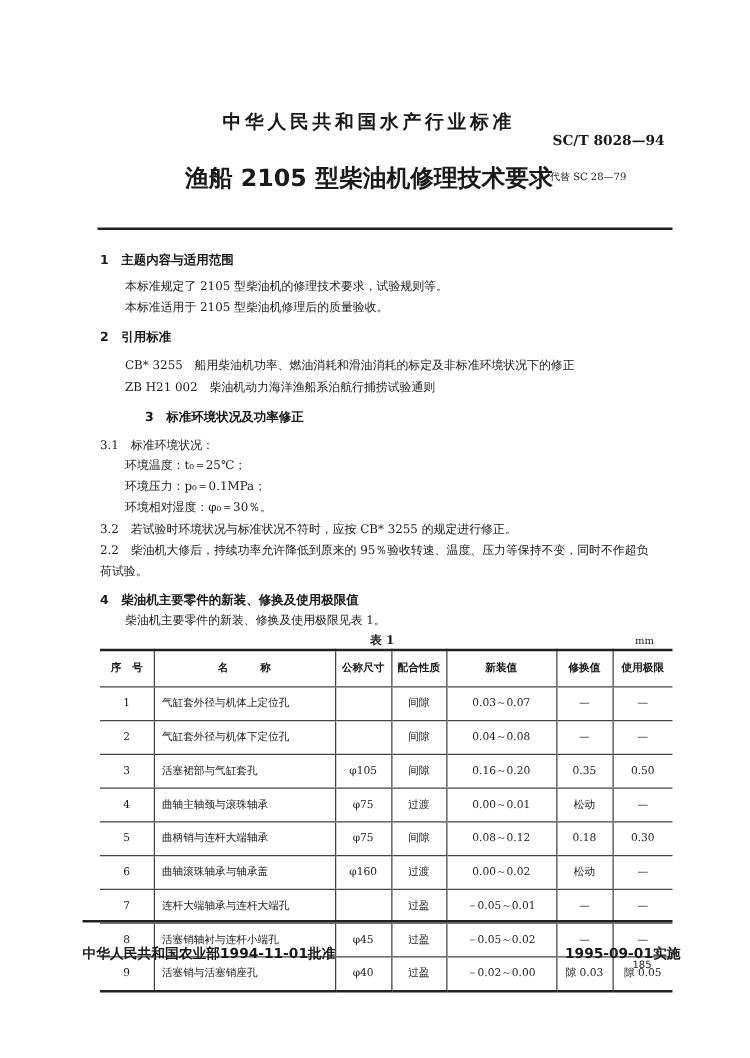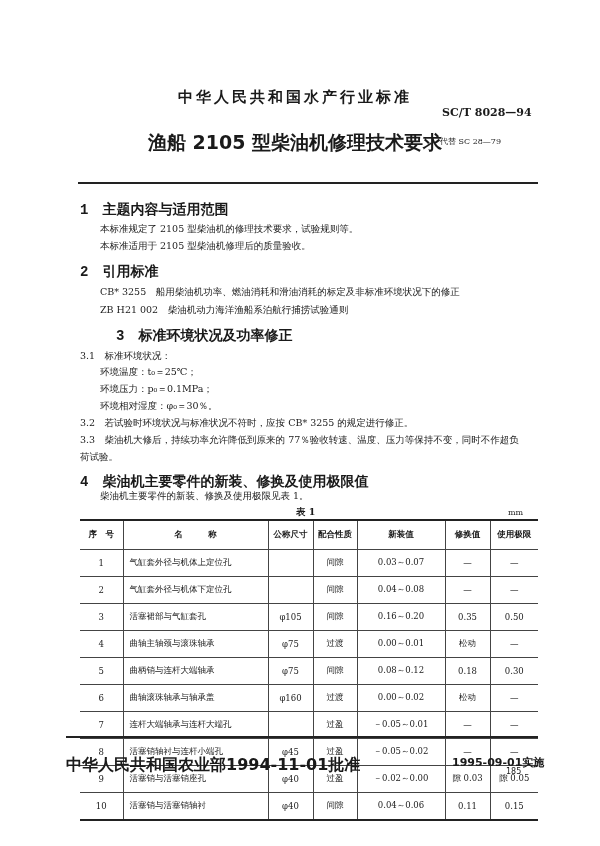--- a/index.html
+++ b/index.html
@@ -5,32 +5,32 @@
   html, body { margin:0; padding:0; background:#ffffff; }
   body { width:600px; height:846px; position:relative; overflow:hidden;
          font-family:"DejaVu Serif", serif; color:#1a1a1a; }
   .abs { position:absolute; white-space:nowrap; }
   .sans { font-family:"DejaVu Sans", sans-serif; }
   .std-org { left:146px; top:88px; font-size:15px; font-weight:bold; letter-spacing:3px;margin-left:32px; }
   .std-code { left:442px; top:106px; font-size:11px; font-weight:bold; }
   .doc-title { left:148px; top:130px; font-size:19px; font-weight:bold; }
   .replaces { left:440px; top:136px; font-size:8px; }
   .rule { position:absolute; background:#222; }
-  .h1 { font-size:14px; font-weight:bold;font-family:Liberation Mono, monospace; }
+  .h1 { font-size:10px; font-weight:bold; }
   .p { font-size:9.5px; }
   table.t1 { position:absolute; left:80px; top:519px; width:458px;
              border-collapse:collapse; font-size:8.5px; table-layout:fixed; }
   table.t1 th, table.t1 td { border-bottom:1px solid #444; border-left:1px solid #444;
              height:26px; padding:0; text-align:center; font-weight:normal; }
   table.t1 th { height:28px; font-weight:bold; font-size:8.5px; }
   table.t1 tr th:first-child, table.t1 tr td:first-child { border-left:none; }
   table.t1 thead tr { border-top:2px solid #222; }
   table.t1 td.name { text-align:left; padding-left:6px; }
   table.t1 tbody tr:last-child td { border-bottom:2px solid #222; }
-  .footer-left { left:66px; top:755px; font-size:16px; font-weight:bold; }
+  .footer-left { left:66px; top:755px; font-size:11px; font-weight:bold; }
   .footer-right { left:452px; top:755px; font-size:11px; font-weight:bold; }
   .page-num { left:506px; top:767px; font-size:8px; }
 </style>
 </head>
 <body>
 
 <div class="abs std-org">中华人民共和国水产行业标准</div>
 <div class="abs std-code">SC/T 8028—94</div>
 <div class="abs doc-title sans">渔船 2105 型柴油机修理技术要求</div>
 <div class="abs replaces">代替 SC 28—79</div>
@@ -43,21 +43,21 @@
 <div class="abs h1 sans" style="left:80px; top:263px;">2　引用标准</div>
 <div class="abs p" style="left:100px; top:286px;">CB* 3255　船用柴油机功率、燃油消耗和滑油消耗的标定及非标准环境状况下的修正</div>
 <div class="abs p" style="left:100px; top:304px;">ZB H21 002　柴油机动力海洋渔船系泊航行捕捞试验通则</div>
 
 <div class="abs h1 sans" style="left:80px; top:327px;margin-left:36px;">3　标准环境状况及功率修正</div>
 <div class="abs p" style="left:80px; top:350px;">3.1　标准环境状况：</div>
 <div class="abs p" style="left:100px; top:366px;">环境温度：t₀＝25℃；</div>
 <div class="abs p" style="left:100px; top:383px;">环境压力：p₀＝0.1MPa；</div>
 <div class="abs p" style="left:100px; top:400px;">环境相对湿度：φ₀＝30％。</div>
 <div class="abs p" style="left:80px; top:417px;">3.2　若试验时环境状况与标准状况不符时，应按 CB* 3255 的规定进行修正。</div>
-<div class="abs p" style="left:80px; top:434px;">3.3　柴油机大修后，持续功率允许降低到原来的 77％验收转速、温度、压力等保持不变，同时不作超负</div>
+<div class="abs p" style="left:80px; top:434px;">2.2　柴油机大修后，持续功率允许降低到原来的 95％验收转速、温度、压力等保持不变，同时不作超负</div>
 <div class="abs p" style="left:80px; top:451px;">荷试验。</div>
 
 <div class="abs h1 sans" style="left:80px; top:473px;">4　柴油机主要零件的新装、修换及使用极限值</div>
 <div class="abs p" style="left:100px; top:490px;">柴油机主要零件的新装、修换及使用极限见表 1。</div>
 
 <div class="abs p" style="left:296px; top:506px; font-weight:bold;">表 1</div>
 <div class="abs p" style="left:508px; top:508px; font-size:8px;">mm</div>
 
 <table class="t1">
   <colgroup>
@@ -155,28 +155,19 @@
     </tr>
     <tr>
       <td>9</td>
       <td class="name">活塞销与活塞销座孔</td>
       <td>φ40</td>
       <td>过盈</td>
       <td>－0.02～0.00</td>
       <td>隙 0.03</td>
       <td>隙 0.05</td>
     </tr>
-    <tr>
-      <td>10</td>
-      <td class="name">活塞销与活塞销轴衬</td>
-      <td>φ40</td>
-      <td>间隙</td>
-      <td>0.04～0.06</td>
-      <td>0.11</td>
-      <td>0.15</td>
-    </tr>
   </tbody>
 </table>
 
 <div class="rule" style="left:66px; top:736px; width:472px; height:2px;"></div>
 <div class="abs footer-left sans">中华人民共和国农业部1994-11-01批准</div>
 <div class="abs footer-right sans">1995-09-01实施</div>
 <div class="abs page-num sans">185</div>
 
 </body></html>

